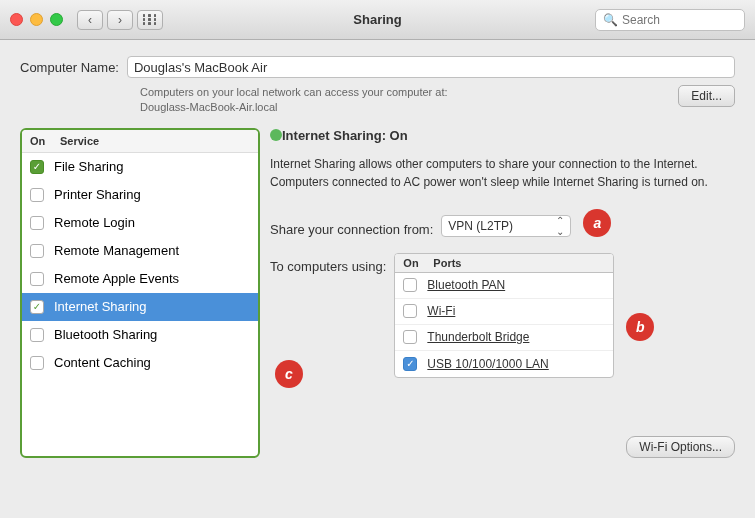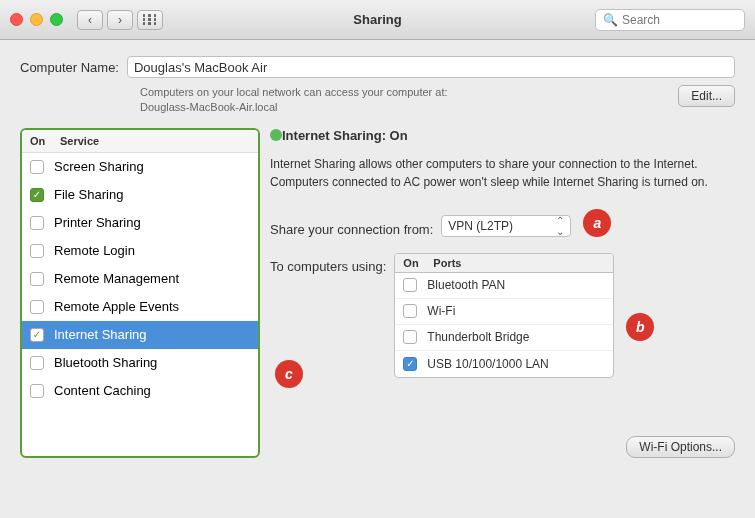--- a/index.html
+++ b/index.html
@@ -376,20 +376,21 @@
       background: white;
       flex-shrink: 0;
     }
     .port-checkbox.checked {
       background: #4a90d9;
       border-color: #3a80c9;
     }
     .port-name {
       font-size: 12px;
       color: #333;
+      text-decoration: underline;
     }
 
     
     .annotation {
       width: 28px;
       height: 28px;
       border-radius: 50%;
       background: #d9362e;
       color: white;
       display: flex;
@@ -474,24 +475,20 @@
 
   <div class="panel relative-container">
 
     <div class="services-list">
       <div class="services-header">
         <span class="services-header-on">On</span>
         <span class="services-header-service">Service</span>
       </div>
       <div class="services-items">
 
-        <div class="service-item">
-          <div class="service-checkbox"></div>
-          <span class="service-name">Screen Sharing</span>
-        </div>
 
         <div class="service-item">
           <div class="service-checkbox checked-green">
             <span class="checkmark">✓</span>
           </div>
           <span class="service-name">File Sharing</span>
         </div>
 
         <div class="service-item">
           <div class="service-checkbox"></div>

